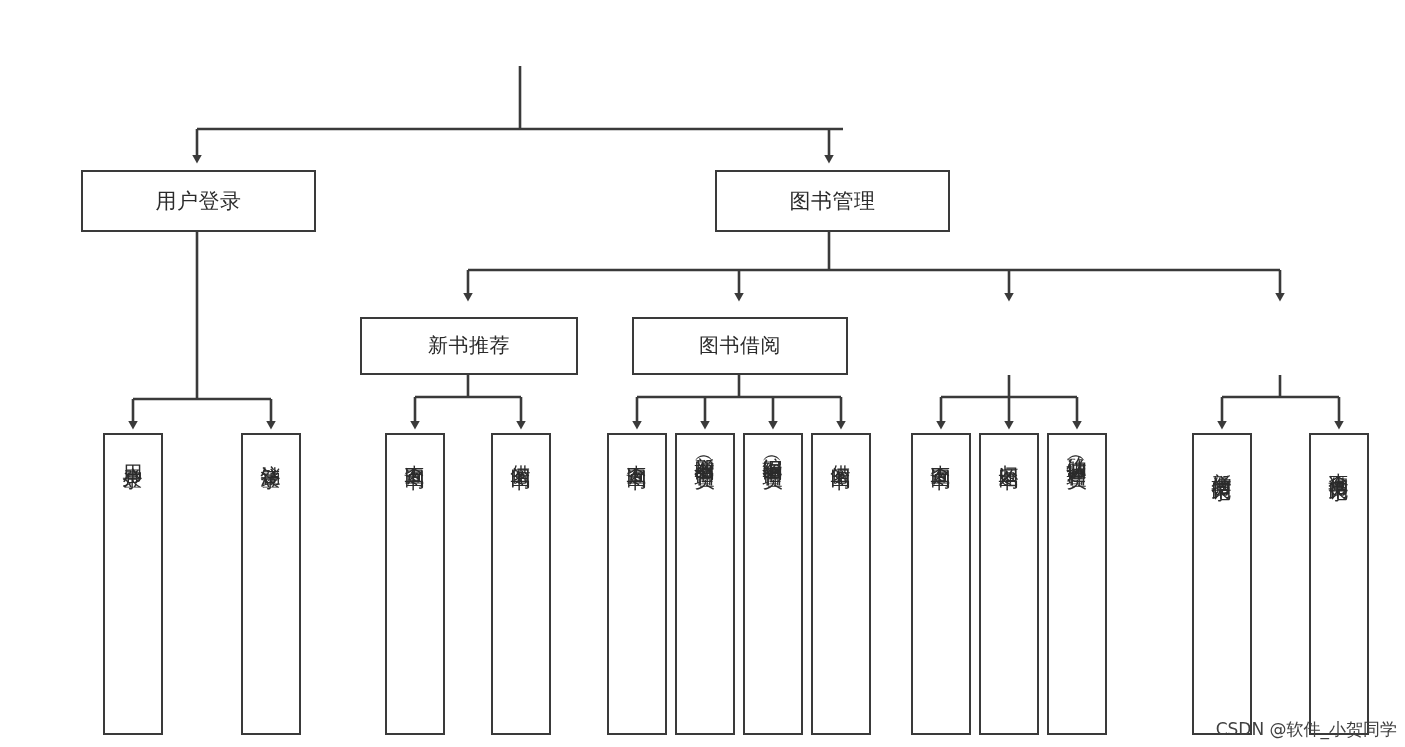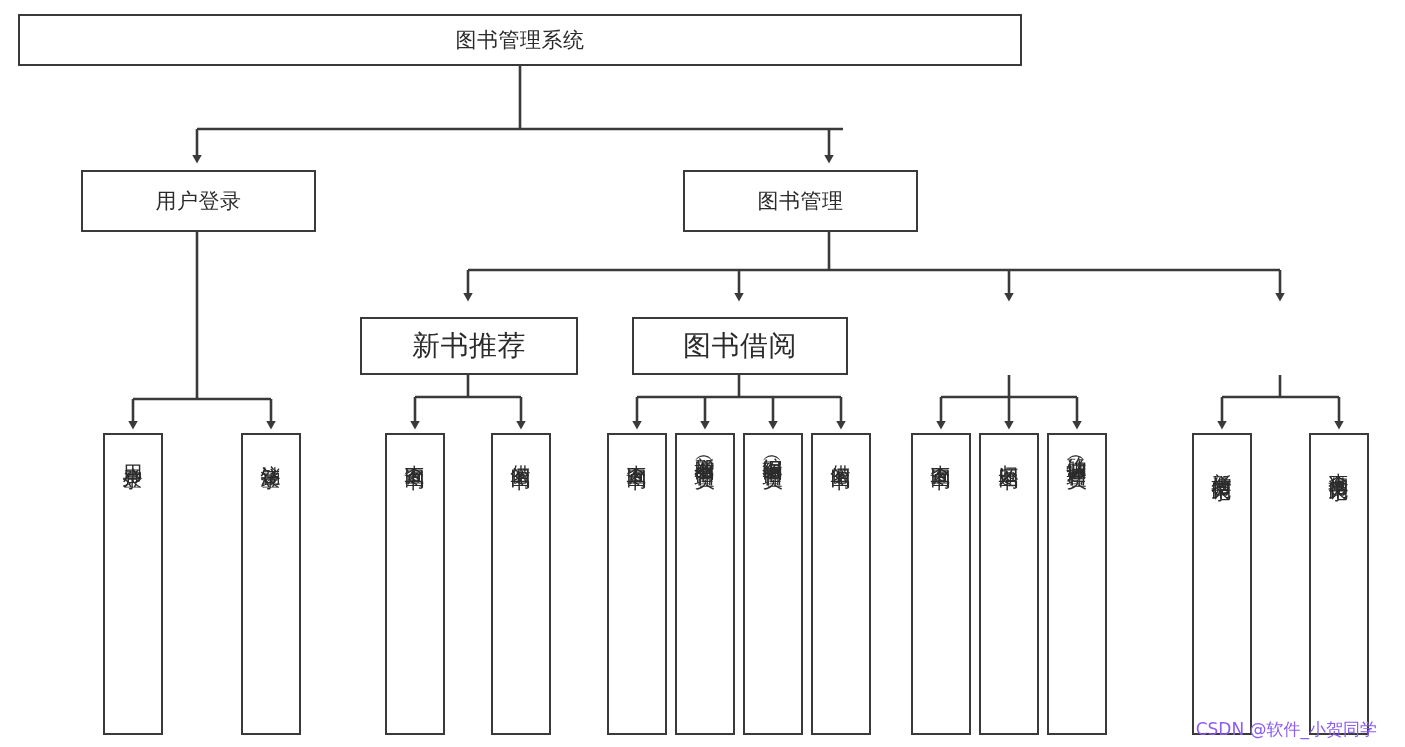--- a/index.html
+++ b/index.html
@@ -42,44 +42,44 @@
     line-height: 1.18;
     letter-spacing: 0.5px;
   }
   .node-root {
     font-size: 21px;
   }
   .node-l1 {
     font-size: 21px;
   }
   .node-l2 {
-    font-size: 28px;
+    font-size: 20px;
   }
   .node-leaf .label {
     writing-mode: vertical-rl;
     text-orientation: upright;
     font-size: 20px;
     letter-spacing: 2px;
     line-height: 1.1;
     white-space: nowrap;
   }
   .node-leaf {
     align-items: flex-start;
     justify-content: center;
     padding-top: 14px;
   }
   .node-leaf.tall .label {
     padding-top: 0;
   }
   .watermark {
     position: absolute;
-    right: 28px;
+    right: 8px;
     bottom: 6px;
     font-size: 17px;
-    color: #8b5cf6;
+    color: #404040;
     white-space: nowrap;
     user-select: none;
   }
 </style>
 </head>
 <body>
 
 <div id="diagram-root">
 
   <svg id="edge-layer" viewBox="0 0 1405 747" width="1405" height="747" aria-hidden="true">
@@ -125,28 +125,25 @@
       <path d="M1009,397 L1009,422" marker-end="url(#arrowhead)"></path>
       <path d="M1077,397 L1077,422" marker-end="url(#arrowhead)"></path>
 
       <path d="M1280,375 L1280,397"></path>
       <path d="M1222,397 L1339,397"></path>
       <path d="M1222,397 L1222,422" marker-end="url(#arrowhead)"></path>
       <path d="M1339,397 L1339,422" marker-end="url(#arrowhead)"></path>
     </g>
   </svg>
 
-  <div class="node node-root" style="left:18px; top:14px; width:1004px; height:52px;">
-    <span class="label">图书管理系统</span>
-  </div>
 
   <div class="node node-l1" style="left:81px; top:170px; width:235px; height:62px;">
     <span class="label">用户登录</span>
   </div>
-  <div class="node node-l1" style="left:683px; top:170px; width:235px; height:62px;">
+  <div class="node node-l1" style="left:715px; top:170px; width:235px; height:62px;">
     <span class="label">图书管理</span>
   </div>
 
   <div class="node node-l2" style="left:360px; top:317px; width:218px; height:58px;">
     <span class="label">新书推荐</span>
   </div>
   <div class="node node-l2" style="left:632px; top:317px; width:216px; height:58px;">
     <span class="label">图书借阅</span>
   </div>
 

